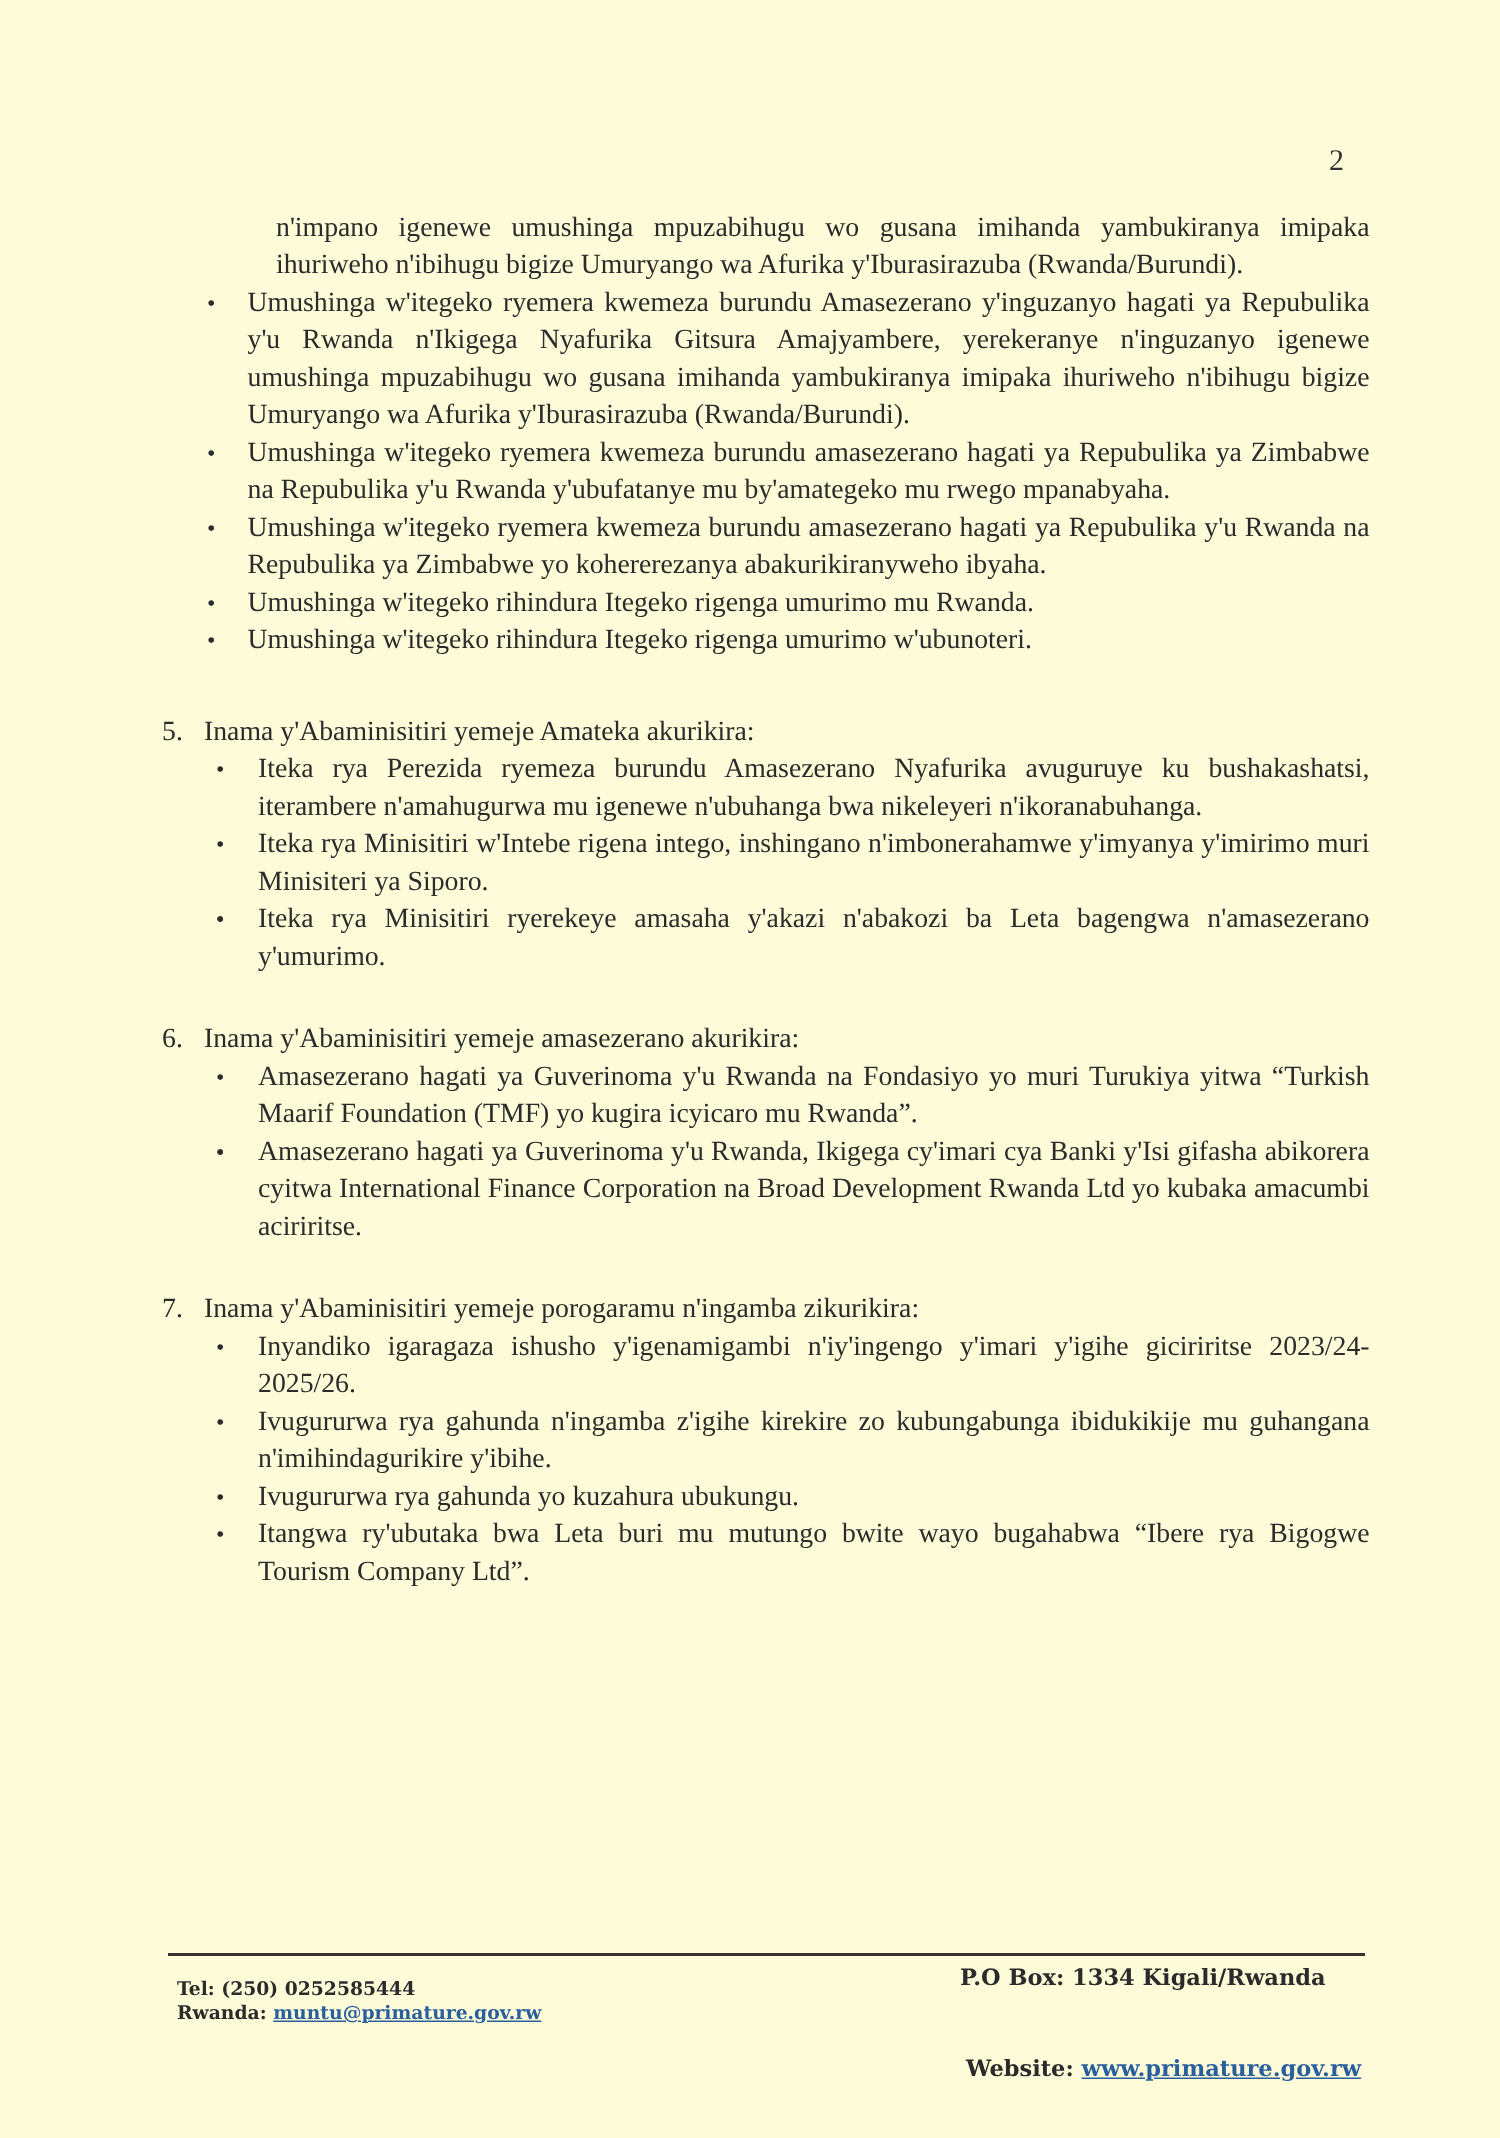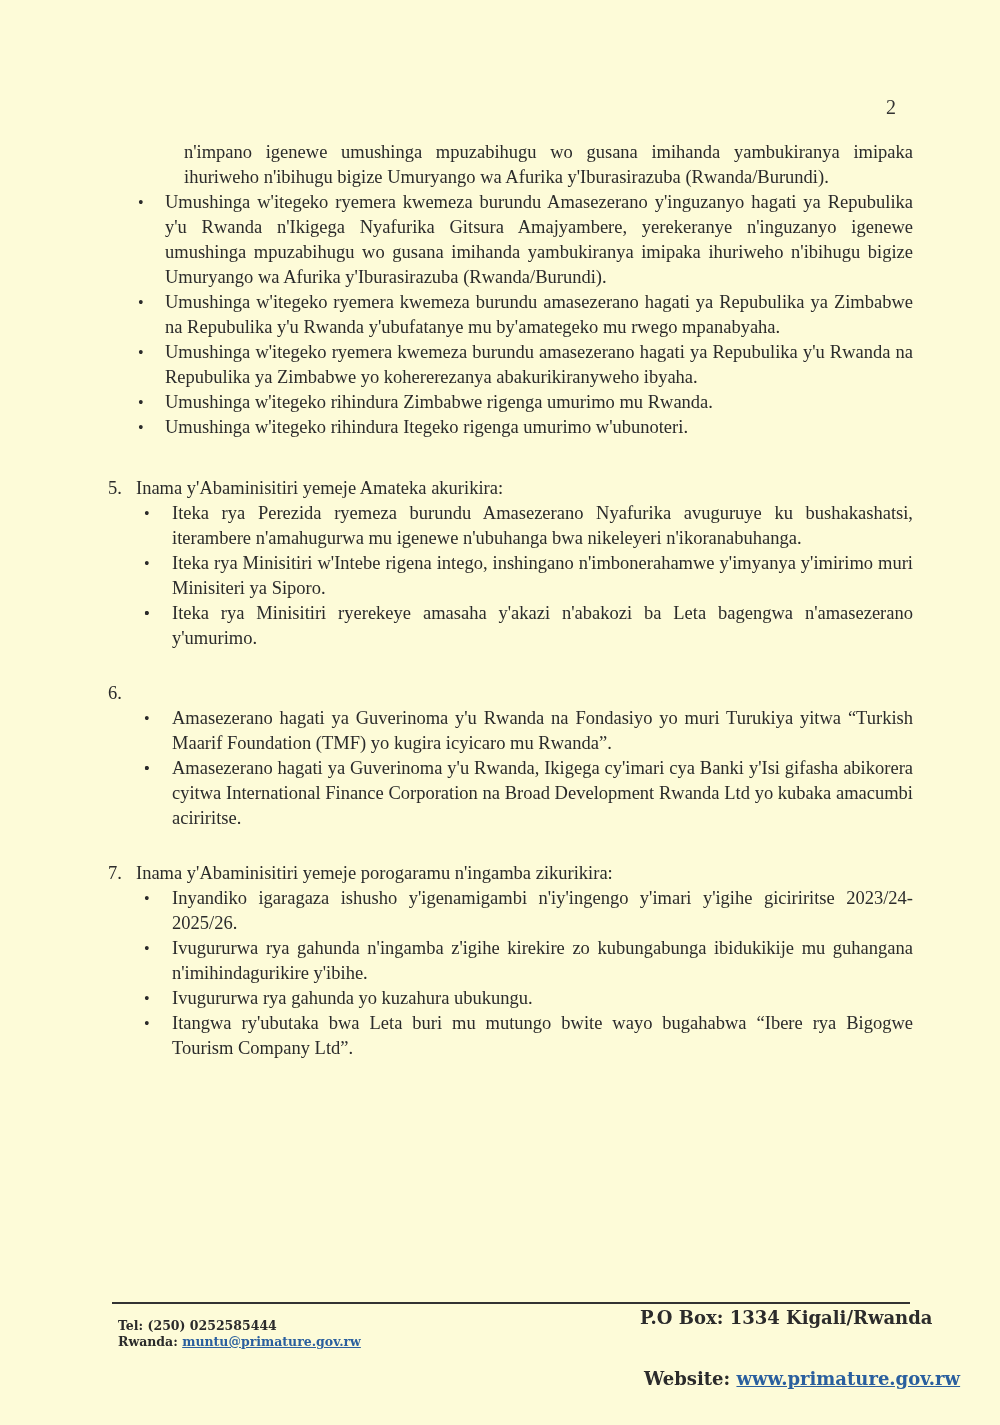--- a/index.html
+++ b/index.html
@@ -40,57 +40,58 @@
     height: 0; border-top: 2px solid #333;
   }
   .footer-left {
     position: absolute; top: 1318px; left: 118px;
     font-family: "DejaVu Serif", serif; font-weight: bold;
     font-size: 12.5px; line-height: 16px; color: #2b2b2b;
   }
   .footer-right {
     position: absolute; top: 1310px; left: 640px;
     font-family: "DejaVu Serif", serif; font-weight: bold;
-    font-size: 18px; line-height: 16px; color: #2b2b2b;
+    font-size: 15px; line-height: 16px; color: #2b2b2b;
   }
   .footer-right .line2 { padding-left: 4px; margin-top: 45px; }
   a.link { color: #2a5f9e; text-decoration: underline; }
 </style>
 </head>
 <body>
 
 <div class="page-number">2</div>
 
 <div class="content">
   <div class="continuation">n'impano igenewe umushinga mpuzabihugu wo gusana imihanda yambukiranya imipaka ihuriweho n'ibihugu bigize Umuryango wa Afurika y'Iburasirazuba (Rwanda/Burundi).</div>
 
   <ul class="bullets">
     <li><span class="bullet">•</span><span>Umushinga w'itegeko ryemera kwemeza burundu Amasezerano y'inguzanyo hagati ya Repubulika y'u Rwanda n'Ikigega Nyafurika Gitsura Amajyambere, yerekeranye n'inguzanyo igenewe umushinga mpuzabihugu wo gusana imihanda yambukiranya imipaka ihuriweho n'ibihugu bigize Umuryango wa Afurika y'Iburasirazuba (Rwanda/Burundi).</span></li>
     <li><span class="bullet">•</span><span>Umushinga w'itegeko ryemera kwemeza burundu amasezerano hagati ya Repubulika ya Zimbabwe na Repubulika y'u Rwanda y'ubufatanye mu by'amategeko mu rwego mpanabyaha.</span></li>
     <li><span class="bullet">•</span><span>Umushinga w'itegeko ryemera kwemeza burundu amasezerano hagati ya Repubulika y'u Rwanda na Repubulika ya Zimbabwe yo kohererezanya abakurikiranyweho ibyaha.</span></li>
-    <li><span class="bullet">•</span><span>Umushinga w'itegeko rihindura Zimbabwe rigenga umurimo mu Rwanda.</span></li>
+    <li><span class="bullet">•</span><span>Umushinga w'itegeko rihindura Itegeko rigenga umurimo mu Rwanda.</span></li>
     <li><span class="bullet">•</span><span>Umushinga w'itegeko rihindura Itegeko rigenga umurimo w'ubunoteri.</span></li>
   </ul>
 
   <div class="section" style="margin-top:36px;">
     <div class="section-head">
       <span class="num">5.</span>
       <span>Inama y'Abaminisitiri yemeje Amateka akurikira:</span>
     </div>
     <ul class="bullets">
       <li><span class="bullet">•</span><span>Iteka rya Perezida ryemeza burundu Amasezerano Nyafurika avuguruye ku bushakashatsi, iterambere n'amahugurwa mu igenewe n'ubuhanga bwa nikeleyeri n'ikoranabuhanga.</span></li>
       <li><span class="bullet">•</span><span>Iteka rya Minisitiri w'Intebe rigena intego, inshingano n'imbonerahamwe y'imyanya y'imirimo muri Minisiteri ya Siporo.</span></li>
       <li><span class="bullet">•</span></li>
       <li><span class="bullet">•</span><span>Iteka rya Minisitiri ryerekeye amasaha y'akazi n'abakozi ba Leta bagengwa n'amasezerano y'umurimo.</span></li>
     </ul>
   </div>
 
   <div class="section" style="margin-top:30px;">
     <div class="section-head">
       <span class="num">6.</span>
+      <span>Inama y'Abaminisitiri yemeje amasezerano akurikira:</span>
     </div>
     <ul class="bullets">
       <li><span class="bullet">•</span><span>Amasezerano hagati ya Guverinoma y'u Rwanda na Fondasiyo yo muri Turukiya yitwa “Turkish Maarif Foundation (TMF) yo kugira icyicaro mu Rwanda”.</span></li>
       <li><span class="bullet">•</span></li>
       <li><span class="bullet">•</span><span>Amasezerano hagati ya Guverinoma y'u Rwanda, Ikigega cy'imari cya Banki y'Isi gifasha abikorera cyitwa International Finance Corporation na Broad Development Rwanda Ltd yo kubaka amacumbi aciriritse.</span></li>
     </ul>
   </div>
 
   <div class="section" style="margin-top:30px;">
     <div class="section-head">

